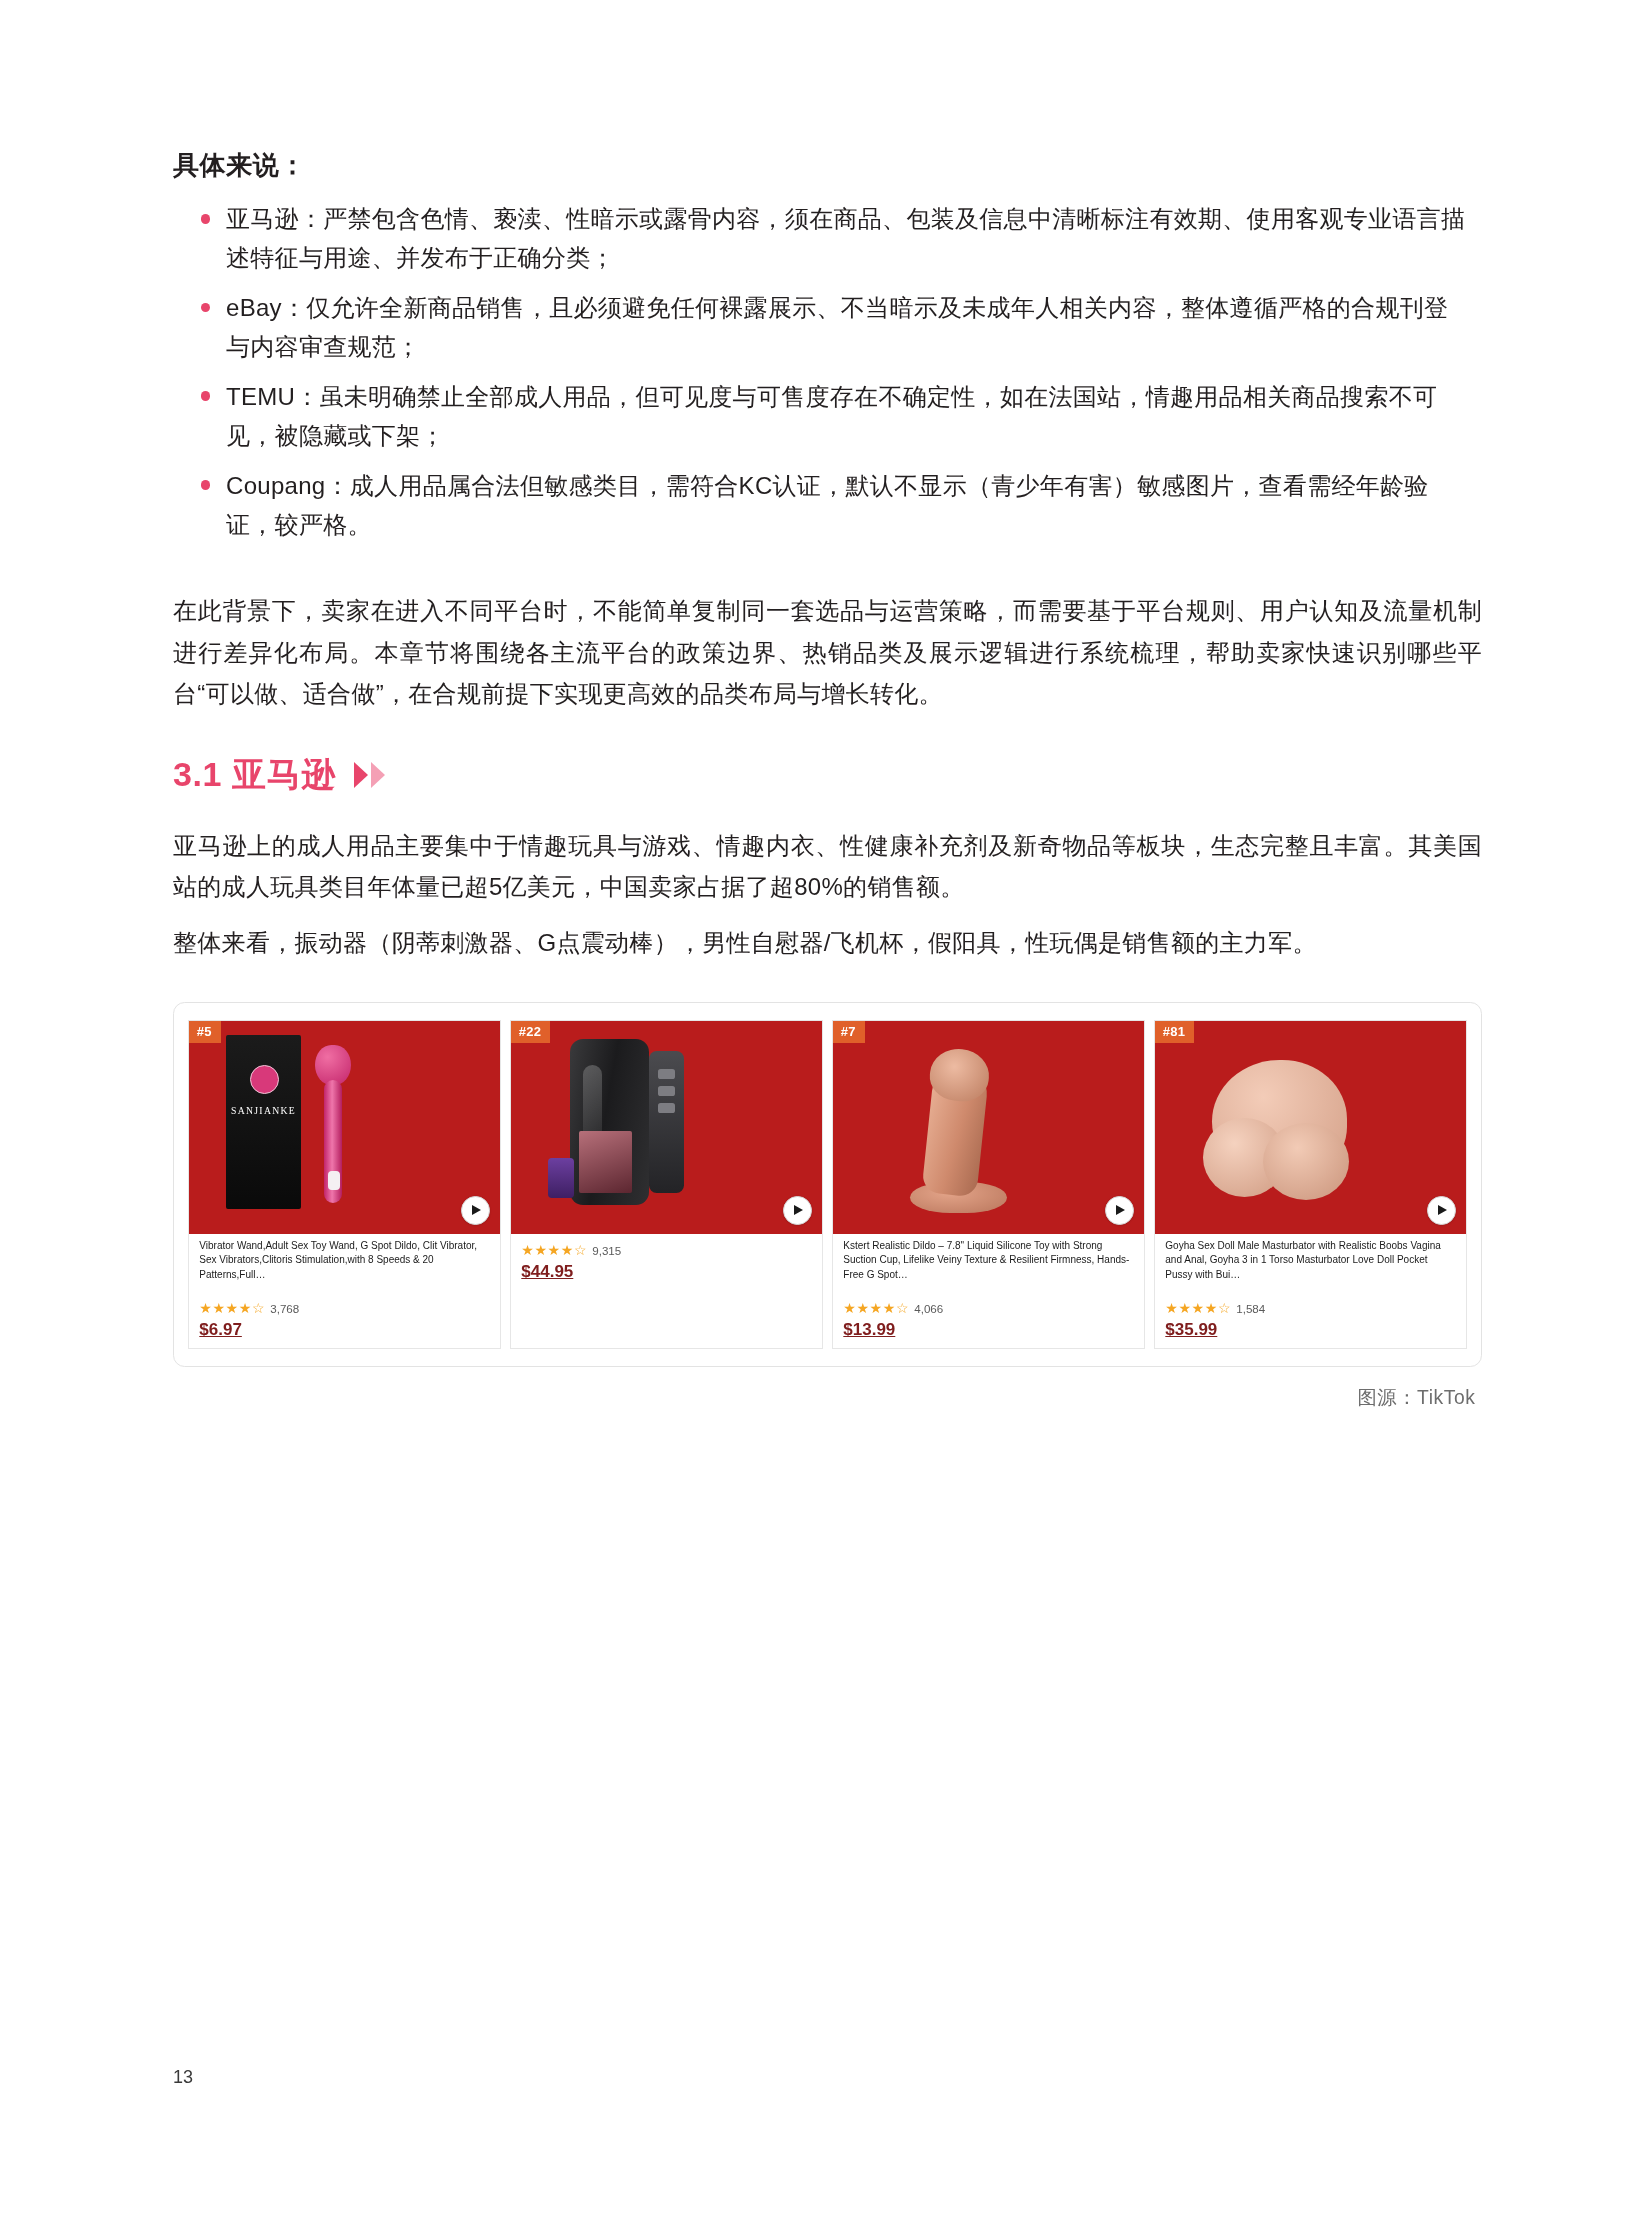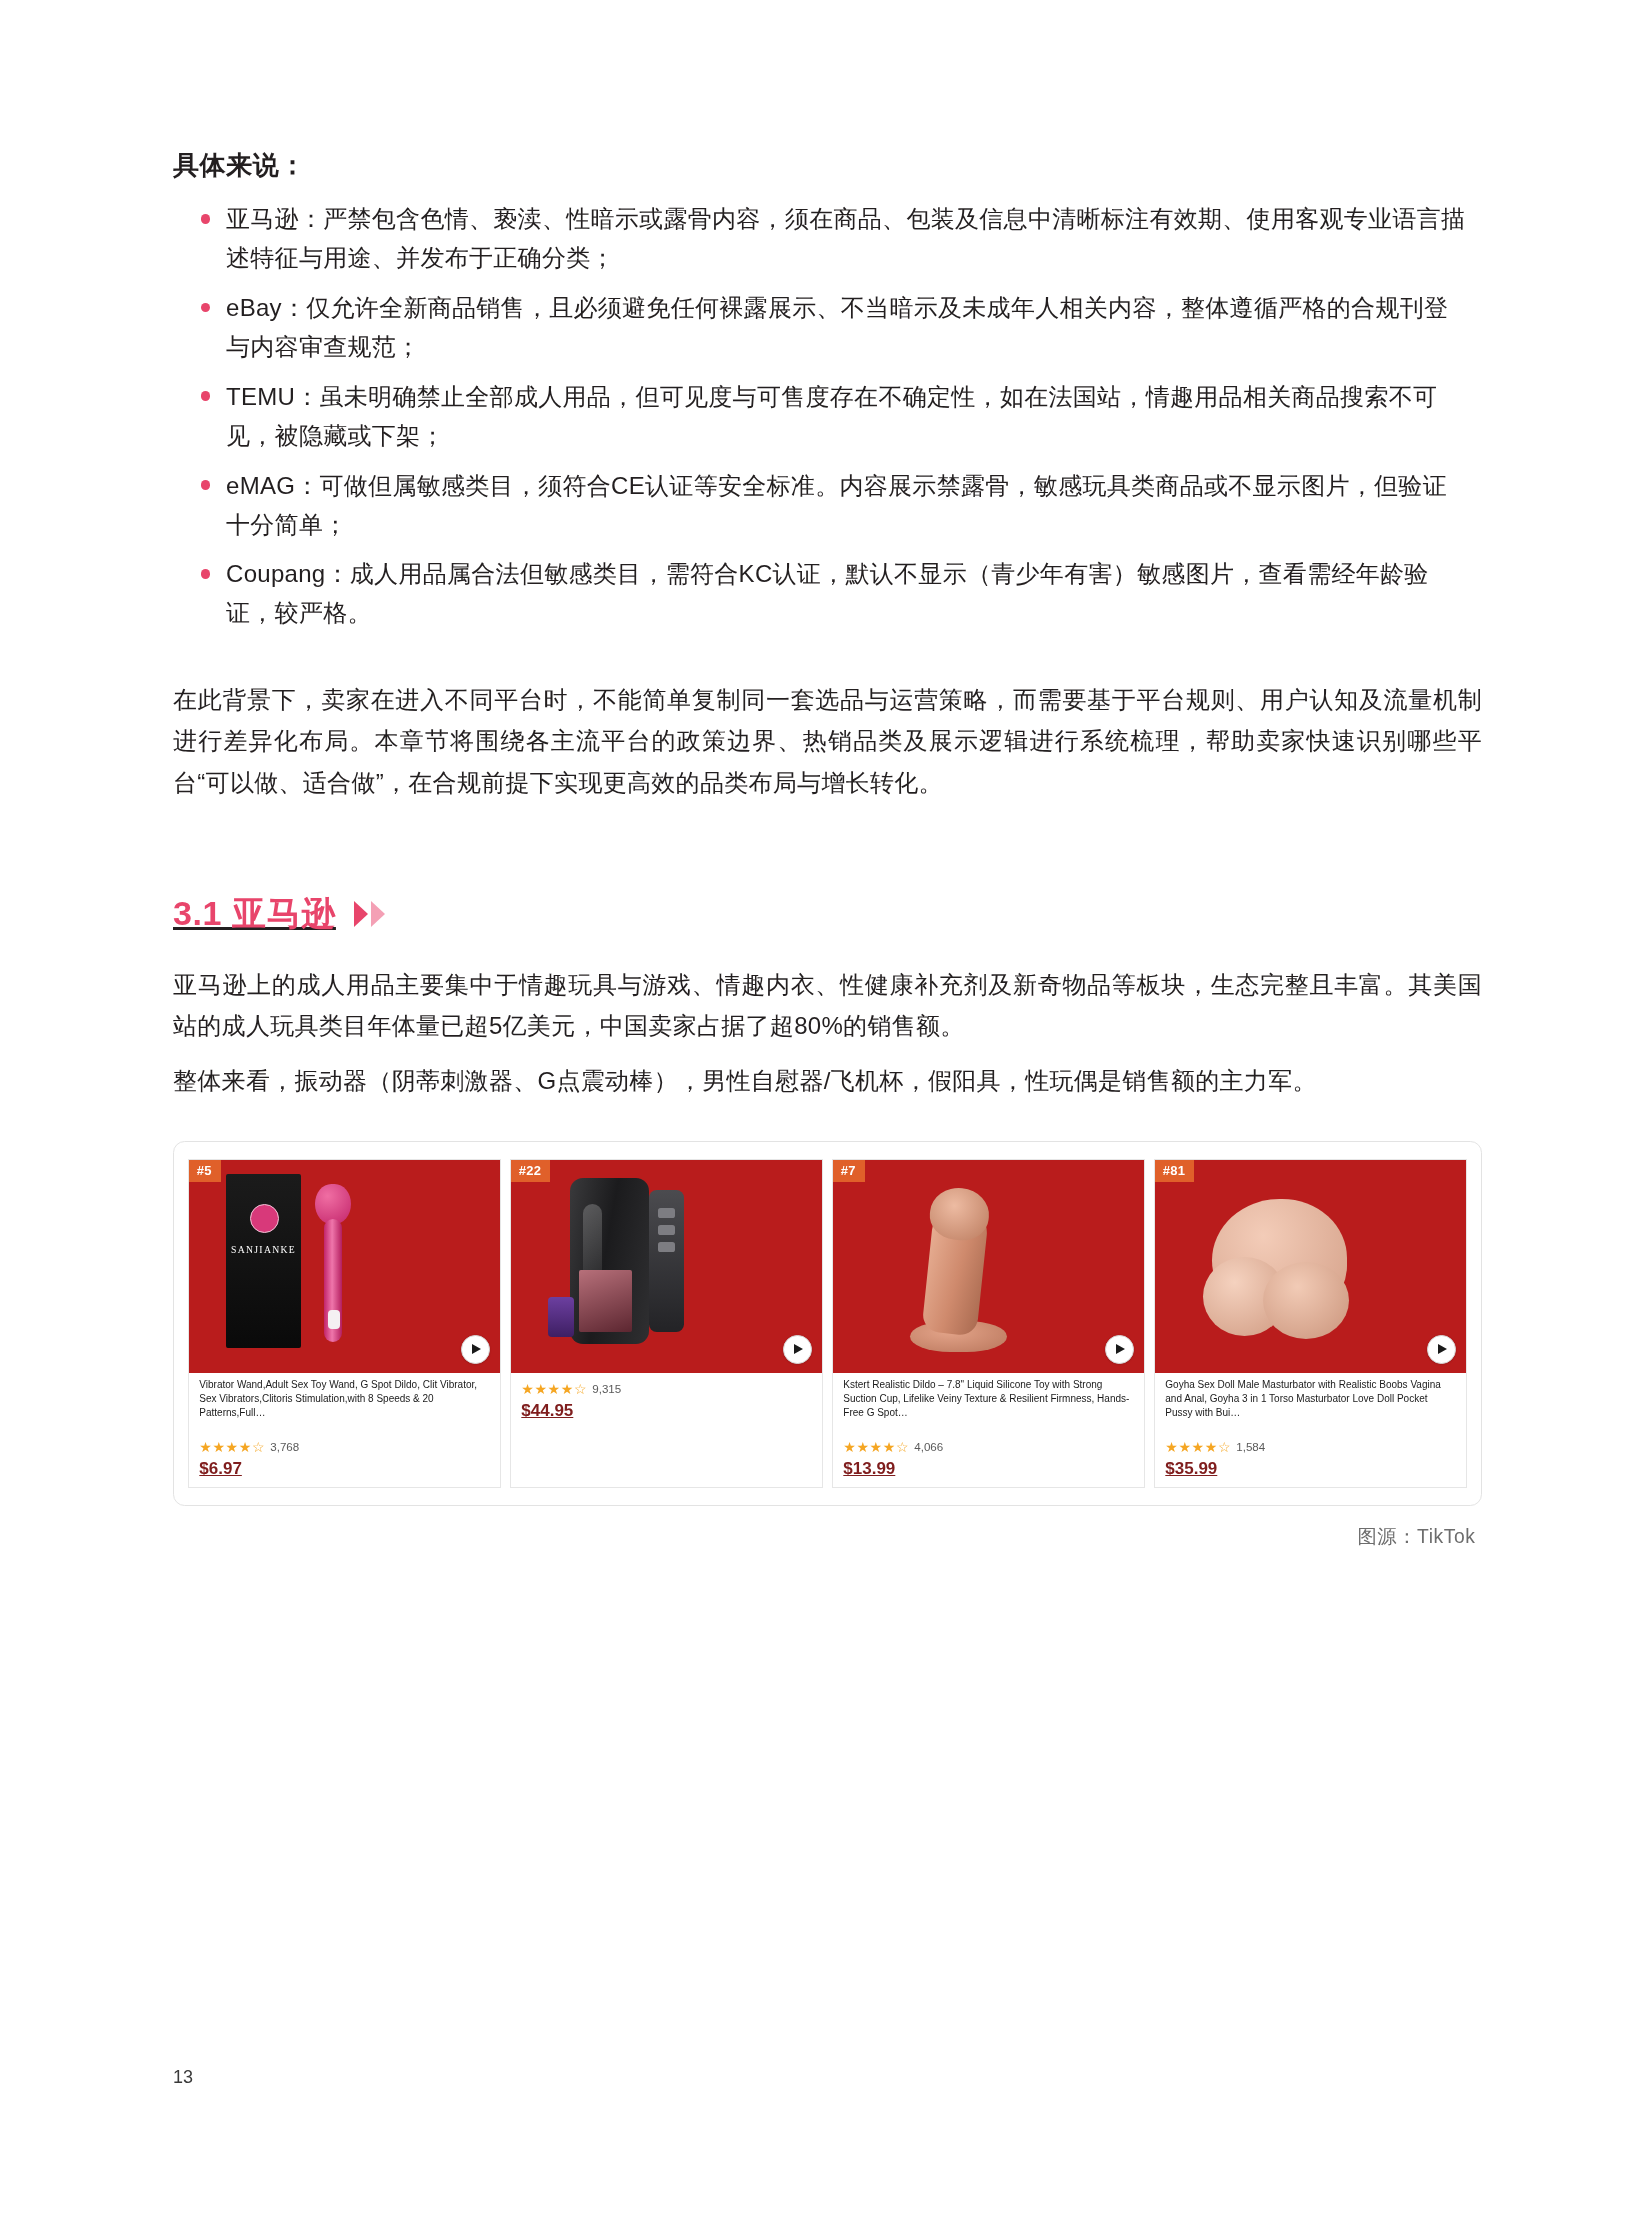--- a/index.html
+++ b/index.html
@@ -70,22 +70,21 @@
     margin: 0 0 14px 0;
     color: #231f20;
     text-align: justify;
   }
   .gap-lg { height: 30px; }
 
   
   .section-head {
     display: flex;
     align-items: center;
-    margin: 88px 0 27px 0;
-    text-decoration: underline;
+    margin: 38px 0 27px 0;
   }
   .section-head .sec-num {
     font-size: 34px;
     font-weight: bold;
     color: #e8456b;
     letter-spacing: 0.6px;
     white-space: nowrap;
   }
   .section-head .arrows {
     display: flex;
@@ -316,24 +315,20 @@
       <li>
         <span class="dot"></span>
         <span>eBay：仅允许全新商品销售，且必须避免任何裸露展示、不当暗示及未成年人相关内容，整体遵循严格的合规刊登与内容审查规范；</span>
       </li>
       <li>
         <span class="dot"></span>
         <span>TEMU：虽未明确禁止全部成人用品，但可见度与可售度存在不确定性，如在法国站，情趣用品相关商品搜索不可见，被隐藏或下架；</span>
       </li>
       <li>
         <span class="dot"></span>
-        <span>eMAG：可做但属敏感类目，须符合CE认证等安全标准。内容展示禁露骨，敏感玩具类商品或不显示图片，但验证十分简单；</span>
-      </li>
-      <li>
-        <span class="dot"></span>
         <span>Coupang：成人用品属合法但敏感类目，需符合KC认证，默认不显示（青少年有害）敏感图片，查看需经年龄验证，较严格。</span>
       </li>
     </ul>
 
     <div class="gap-lg"></div>
 
     <p class="para">在此背景下，卖家在进入不同平台时，不能简单复制同一套选品与运营策略，而需要基于平台规则、用户认知及流量机制进行差异化布局。本章节将围绕各主流平台的政策边界、热销品类及展示逻辑进行系统梳理，帮助卖家快速识别哪些平台“可以做、适合做”，在合规前提下实现更高效的品类布局与增长转化。</p>
 
     <div class="section-head">
       <div class="sec-num">3.1 亚马逊</div>

